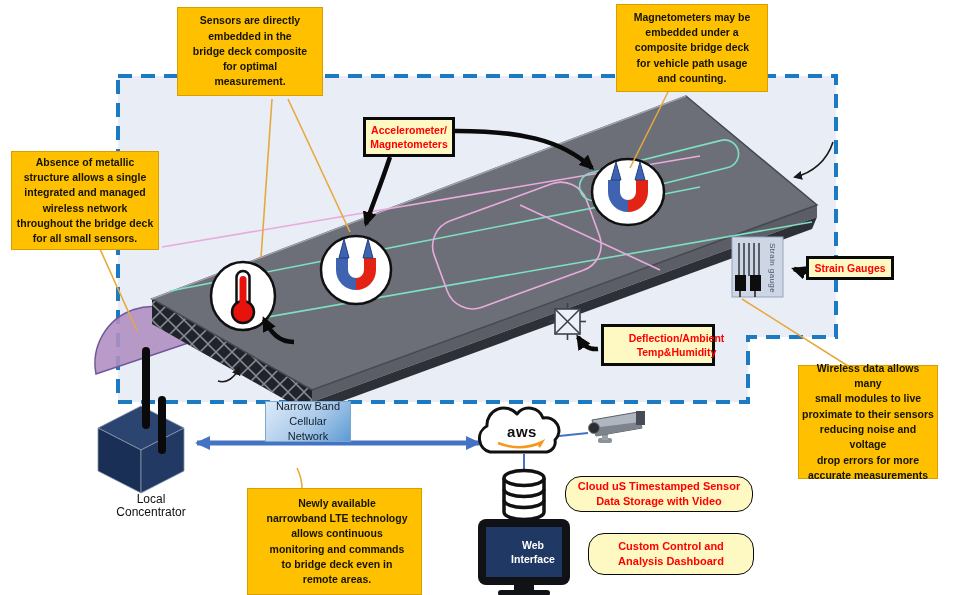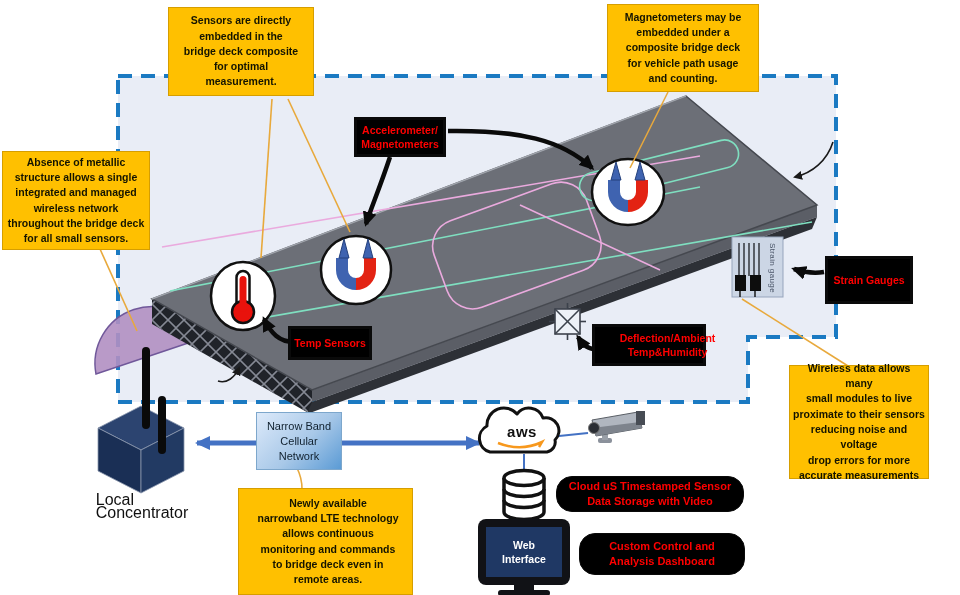--- a/index.html
+++ b/index.html
@@ -1,31 +1,31 @@
 <!DOCTYPE html>
 <html><head>
 <meta charset="utf-8">
 <style>
   html,body{margin:0;padding:0;background:#fff;}
   #canvas{position:relative;width:960px;height:595px;overflow:hidden;
           font-family:"Liberation Sans",sans-serif;background:#fff;}
   #bg{position:absolute;left:0;top:0;width:960px;height:595px;}
   .abs{position:absolute;box-sizing:border-box;}
-  .pre{white-space:pre-line;}
+  .pre{white-space:pre-line;margin-left:9px;}
   .callout{background:#FFC000;border:1px solid #d69e00;color:#141400;
            font-size:10.5px;font-weight:700;line-height:15.3px;text-align:center;
            display:flex;align-items:center;justify-content:center;padding:2px 3px;}
-  .redlabel{background:#000000;border:3px solid #0a0a0a;color:#FF0000;
+  .redlabel{background:#fef9c3;border:3px solid #0a0a0a;color:#FF0000;
             font-size:10.5px;font-weight:700;line-height:14px;text-align:center;
             display:flex;align-items:center;justify-content:center;padding:1px 3px;}
   .redlabel.thin{border-width:1.5px;font-size:11px;line-height:15px;border-radius:16px;}
   .bluebox{background:linear-gradient(135deg,#ddeafa 0%,#a8c8e8 55%,#5b9bd5 100%);
            border:1px solid #7da7cc;color:#10202e;font-size:11px;font-weight:400;
            line-height:15px;text-align:center;display:flex;align-items:center;justify-content:center;}
-  .plain{color:#101010;font-size:16px;line-height:13px;text-align:left;
+  .plain{color:#101010;font-size:12px;line-height:13px;text-align:center;
          display:flex;align-items:center;justify-content:center;}
   .white{color:#fff;font-size:10.5px;font-weight:700;line-height:14px;text-align:center;
          display:flex;align-items:center;justify-content:center;}
   .awstxt{color:#101010;font-size:15px;font-weight:700;letter-spacing:.5px;
           display:flex;align-items:flex-start;justify-content:center;}
   .gaugetxt{color:#4a5568;font-size:8px;letter-spacing:.4px;transform:rotate(90deg);
             transform-origin:center;display:flex;align-items:center;justify-content:center;}
 </style>
 </head>
 <body>
@@ -218,34 +218,33 @@
   <div class="abs callout pre" style="left:238px;top:488px;width:175px;height:107px;padding-left:8px;">Newly available
 narrowband LTE technology
 allows continuous
 monitoring and commands
 to bridge deck even in
 remote areas.</div>
 
   <div class="abs redlabel pre" style="left:354px;top:117px;width:92px;height:40px;">Accelerometer/
 Magnetometers</div>
 
-  <div class="abs redlabel" style="left:288px;top:326px;width:84px;height:34px;">Temp Sensors</div>
 
   <div class="abs redlabel pre" style="left:592px;top:324px;width:114px;height:42px;padding-left:40px;">Deflection/Ambient
 Temp&amp;Humidity</div>
 
-  <div class="abs redlabel" style="left:825px;top:256px;width:88px;height:48px;">Strain Gauges</div>
+  <div class="abs redlabel" style="left:806px;top:256px;width:88px;height:24px;">Strain Gauges</div>
 
   <div class="abs redlabel thin pre" style="left:556px;top:476px;width:188px;height:36px;">Cloud uS Timestamped Sensor
 Data Storage with Video</div>
 
   <div class="abs redlabel thin pre" style="left:579px;top:533px;width:166px;height:42px;">Custom Control and
 Analysis Dashboard</div>
 
-  <div class="abs bluebox pre" style="left:256px;top:412px;width:86px;height:58px;">Narrow Band
+  <div class="abs bluebox pre" style="left:256px;top:401px;width:86px;height:41px;">Narrow Band
 Cellular
 Network</div>
 
   <div class="abs plain pre" style="left:94px;top:491px;width:96px;height:30px;">Local
 Concentrator</div>
 
   <div class="abs white pre" style="left:486px;top:533px;width:76px;height:38px;">Web
 Interface</div>
 
   <div class="abs awstxt" style="left:500px;top:423px;width:44px;height:20px;">aws</div>

